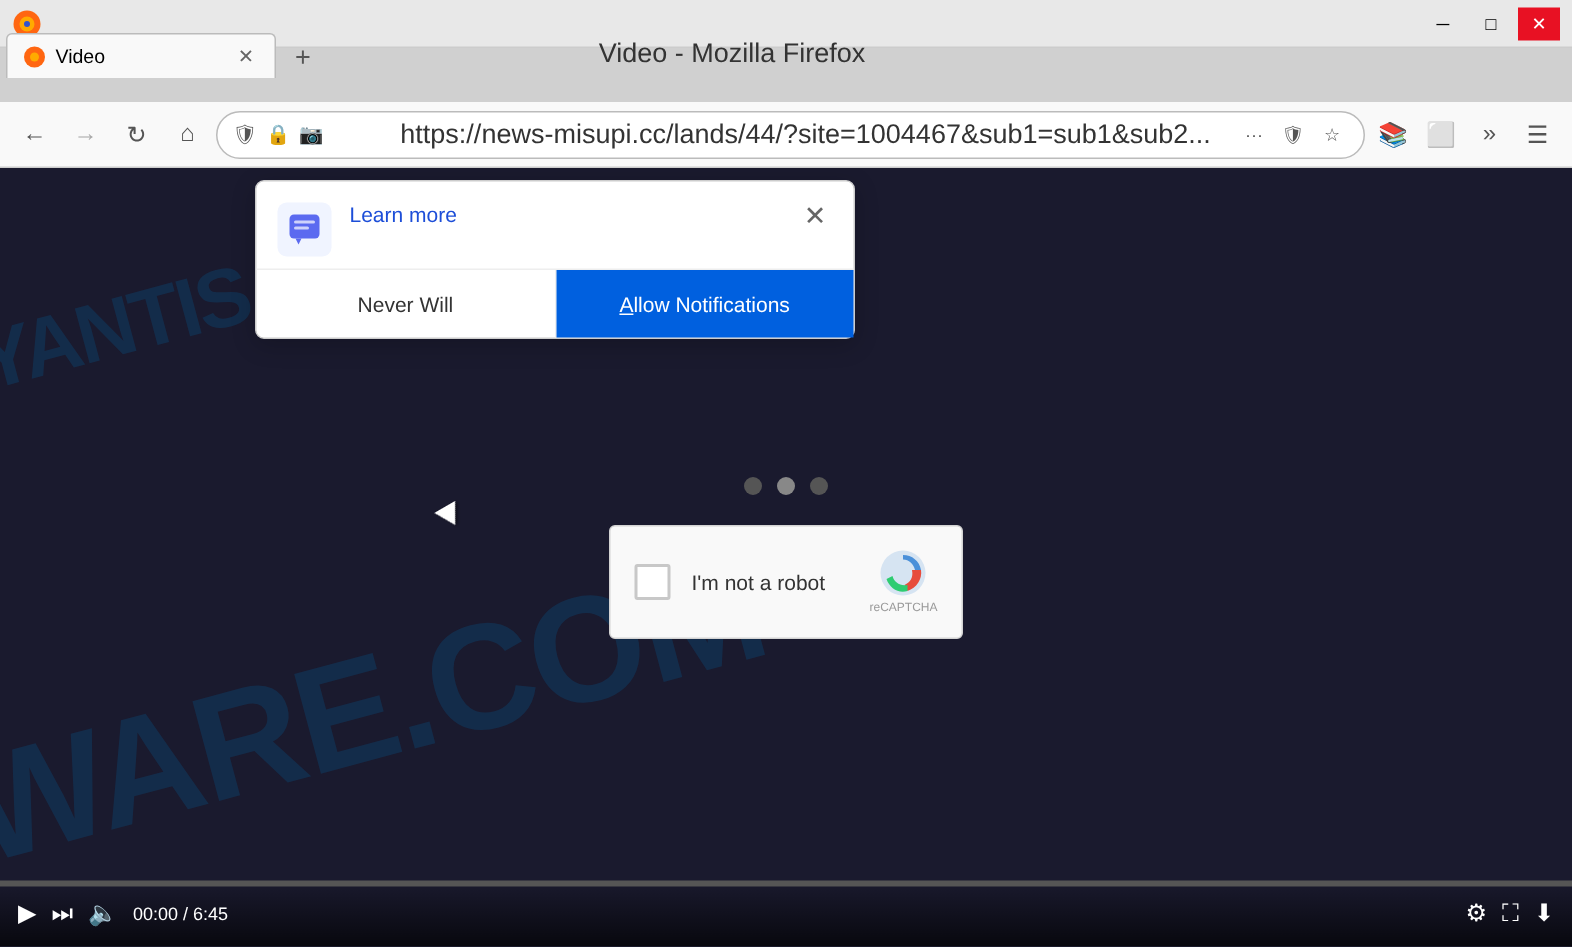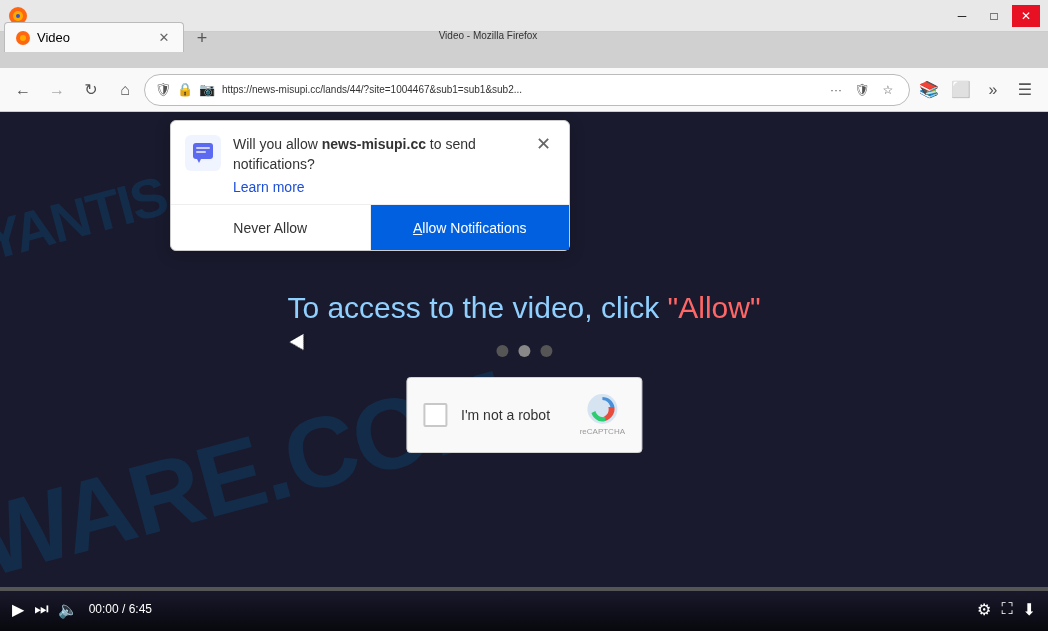--- a/index.html
+++ b/index.html
@@ -17,21 +17,21 @@
     }
     .title-bar-left {
       display: flex;
       align-items: center;
       gap: 8px;
     }
     .firefox-logo {
       width: 20px; height: 20px;
     }
     .title-text {
-      font-size: 10px;
+      font-size: 18px;
       color: #333;
       flex: 1;
       text-align: center;
       margin-top: 40px;
     }
     .title-bar-controls {
       display: flex;
       gap: 4px;
     }
     .title-btn {
@@ -105,26 +105,27 @@
       background: white;
       border: 1px solid #bbb;
       border-radius: 20px;
       display: flex;
       align-items: center;
       padding: 0 10px;
       gap: 6px;
     }
     .address-icon { font-size: 13px; color: #555; }
     .address-text {
-      font-size: 10px;
+      font-size: 18px;
       color: #333;
       flex: 1;
       white-space: nowrap;
       overflow: hidden;
       text-overflow: ellipsis;
+      margin-left: 45px;
     }
     .address-actions { display: flex; gap: 4px; }
     .addr-action-btn {
       width: 22px; height: 22px;
       display: flex; align-items: center; justify-content: center;
       font-size: 12px; color: #555;
       cursor: pointer; border-radius: 50%;
     }
     .toolbar-actions { display: flex; gap: 2px; }
     .toolbar-btn {
@@ -450,23 +451,20 @@
 <div class="content-area">
 
   <div class="video-bg">
 
     <div class="watermark">
       <div class="watermark-text top">MYANTIS</div>
       <div class="watermark-text bottom">WARE.COM</div>
     </div>
 
     <div class="video-center">
-      <div class="video-main-text">
-        <span>To access to the video, click </span><span class="allow-word">"Allow"</span>
-      </div>
 
       <div class="dots-row">
         <div class="dot"></div>
         <div class="dot active"></div>
         <div class="dot"></div>
       </div>
 
       <div class="recaptcha-box">
         <div class="recaptcha-checkbox"></div>
         <span class="recaptcha-label">I'm not a robot</span>
@@ -503,27 +501,24 @@
     <div class="popup-header">
       <div class="popup-icon">
         <svg width="24" height="24" viewBox="0 0 24 24">
           <rect x="2" y="2" width="20" height="16" rx="3" fill="#5b6af0"></rect>
           <polygon points="6,18 10,18 8,22" fill="#5b6af0"></polygon>
           <rect x="5" y="6" width="14" height="2" rx="1" fill="white" opacity="0.7"></rect>
           <rect x="5" y="10" width="10" height="2" rx="1" fill="white" opacity="0.7"></rect>
         </svg>
       </div>
       <div class="popup-text-area">
-        <div class="popup-question">
-          <span>Will you allow </span><strong>news-misupi.cc</strong><span> to send notifications?</span>
-        </div>
         <a class="popup-learn-more" href="#">Learn more</a>
       </div>
       <span class="popup-close">✕</span>
     </div>
     <div class="popup-actions">
-      <button class="popup-btn-never">Never Allow</button>
+      <button class="popup-btn-never">Never Will</button>
       <button class="popup-btn-allow"><u>A</u>llow Notifications</button>
     </div>
   </div>
 
   <div class="cursor" style="left: 292px; top: 225px;"></div>
 </div>
 
 </body></html>

